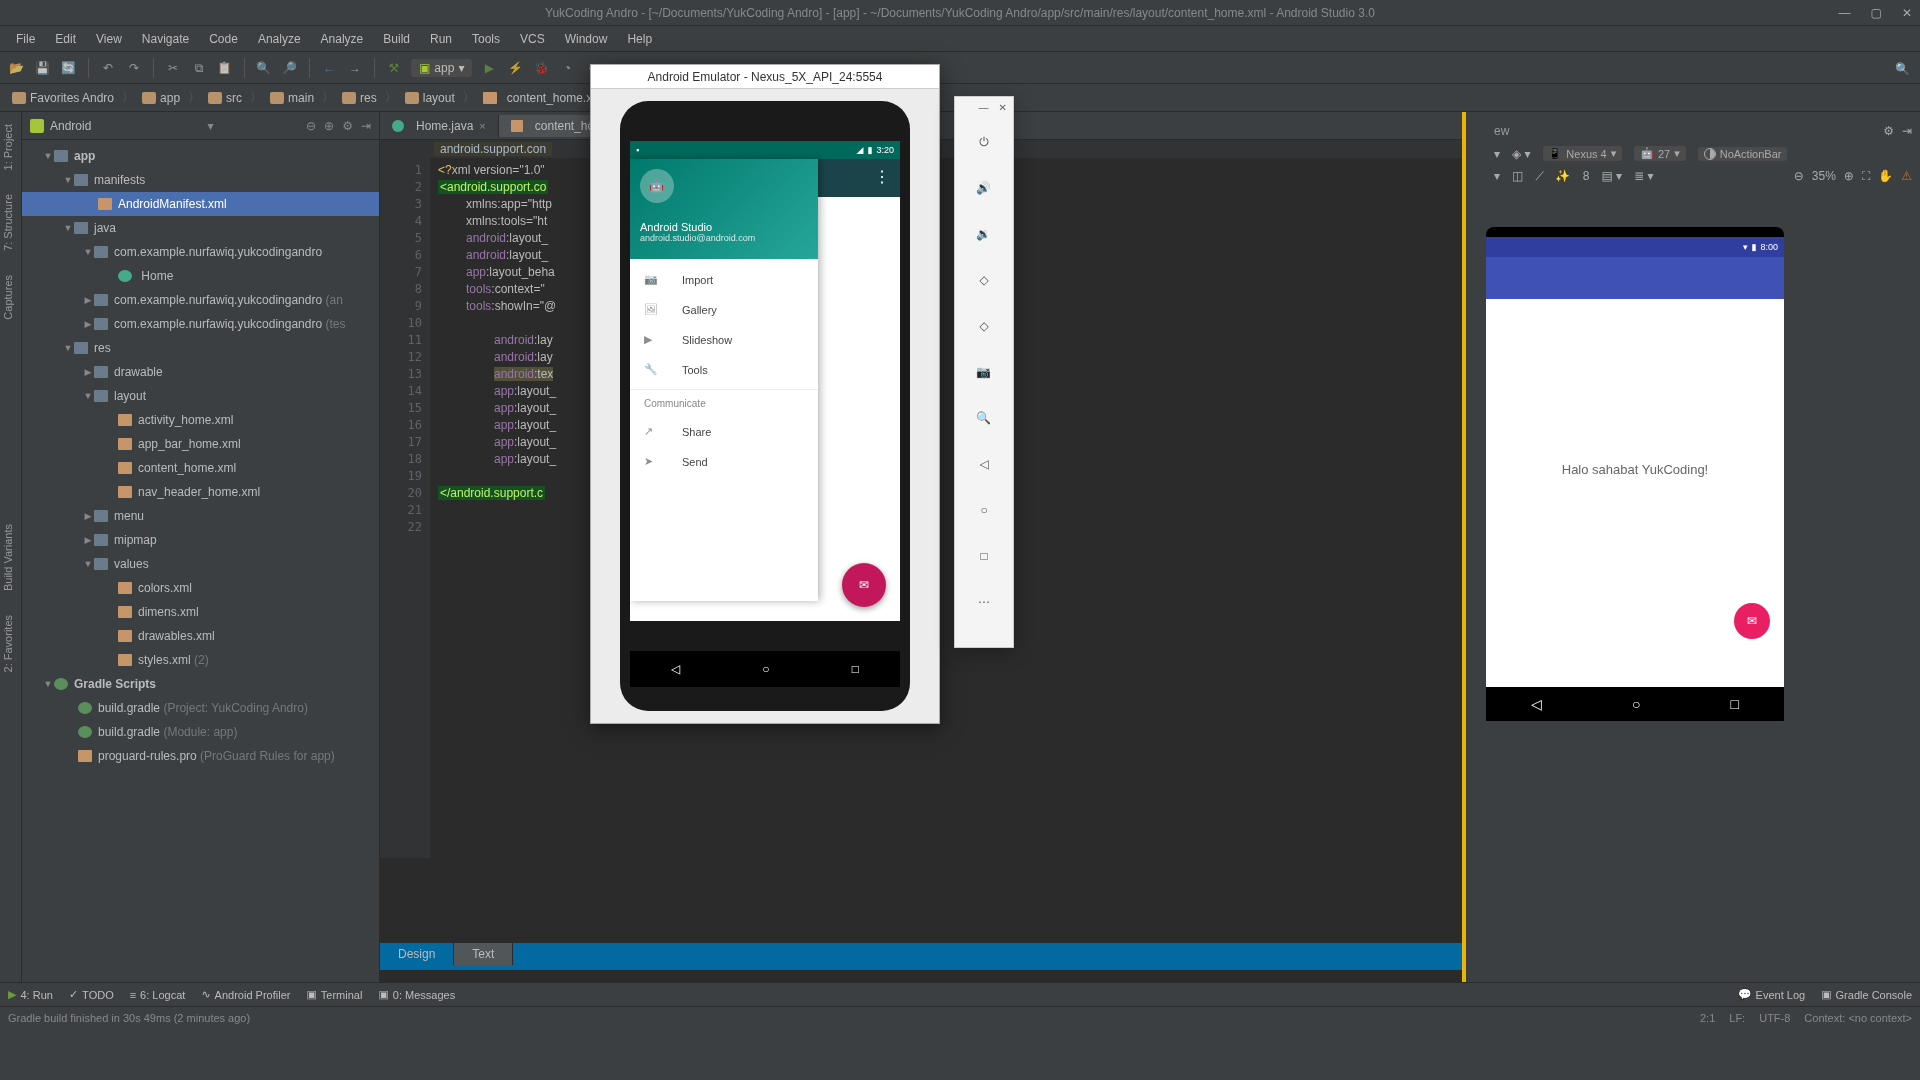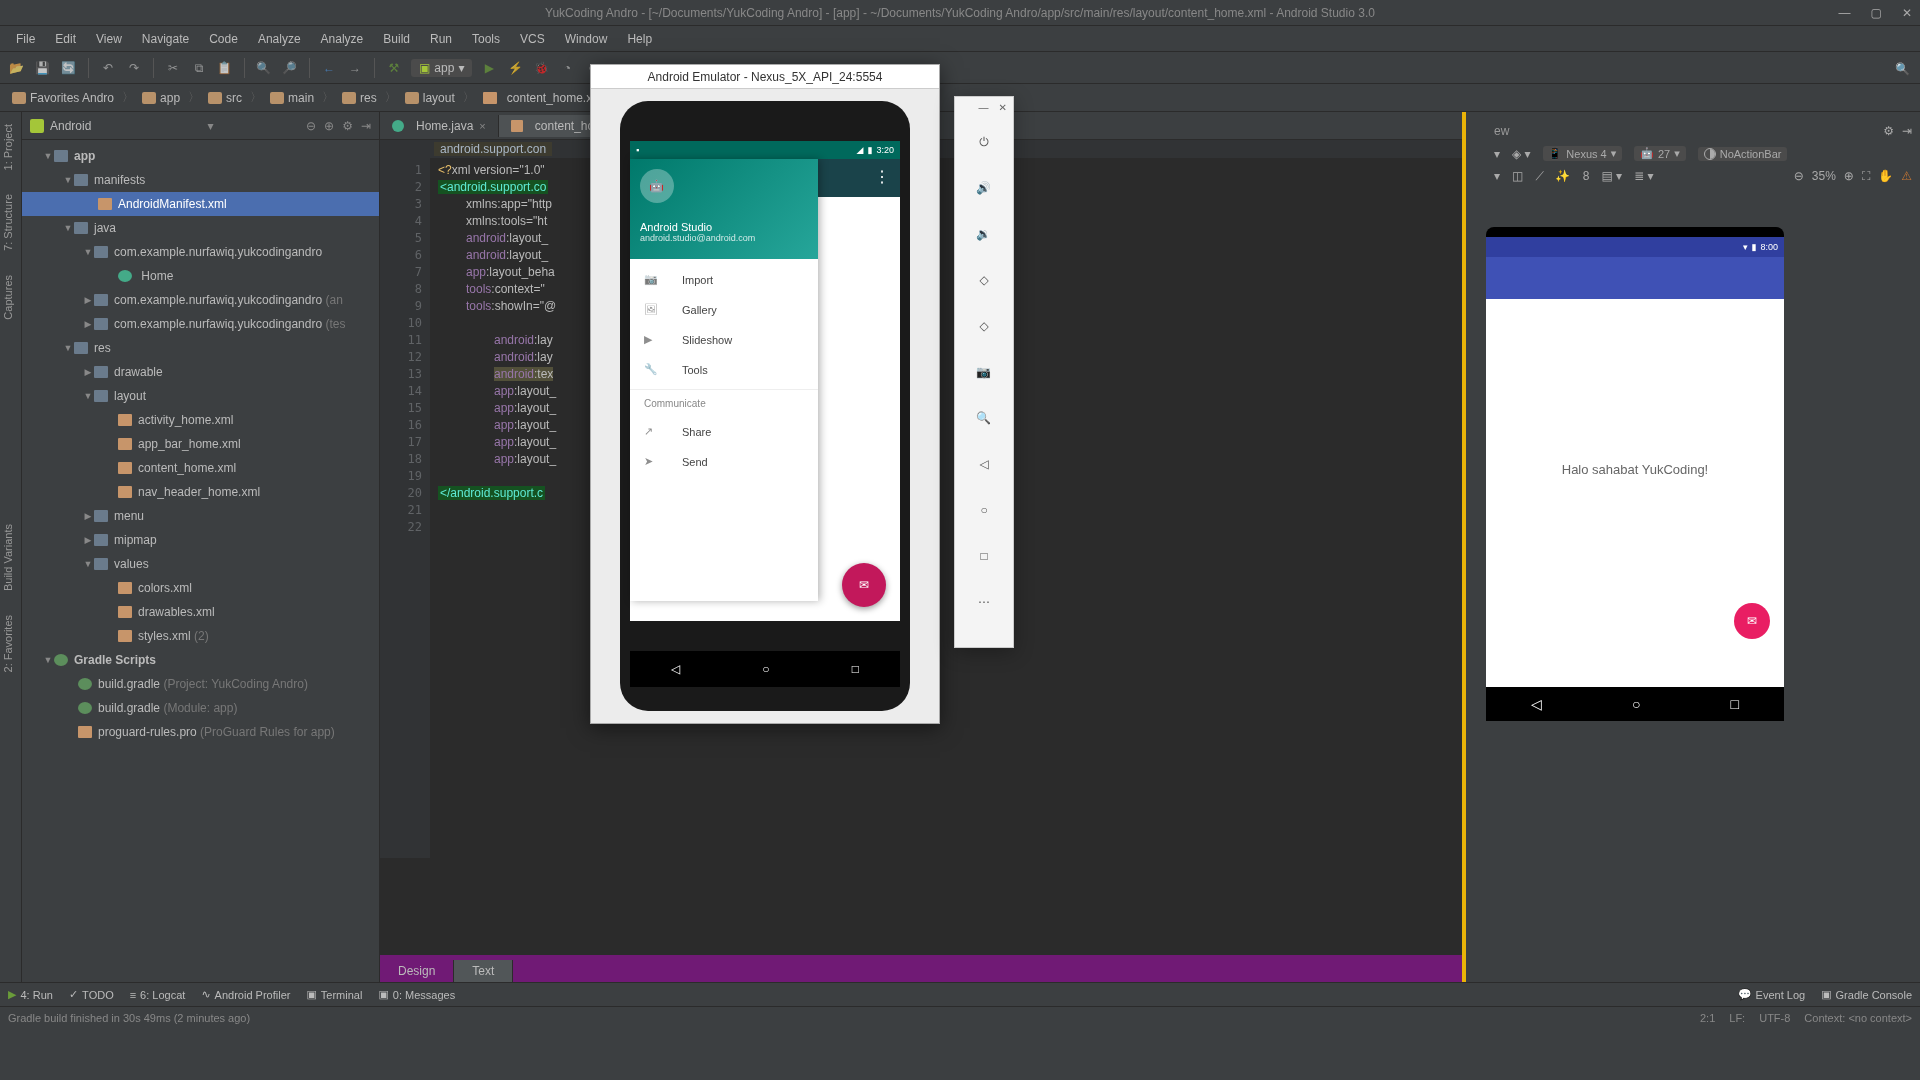--- a/index.html
+++ b/index.html
@@ -38,23 +38,23 @@
 .editor-tabs { height: 28px; background: #3c3f41; display: flex; align-items: center; border-bottom: 1px solid #2b2b2b; }
 .editor-tab { padding: 4px 12px; display: flex; align-items: center; gap: 6px; border-right: 1px solid #2b2b2b; }
 .editor-tab.active { background: #4e5254; }
 .close-x { color: #888; font-size: 11px; }
 .editor-body { display: flex; height: 700px; }
 .gutter { width: 50px; background: #313335; color: #606366; text-align: right; padding: 4px 8px 0 0; font-family: "Consolas", monospace; font-size: 12px; line-height: 17px; }
 .code { flex: 1; font-family: "Consolas", monospace; font-size: 12px; line-height: 17px; padding: 4px 0 0 8px; color: #a9b7c6; }
 .code .tag { color: #e8bf6a; }
 .code .attr { color: #bababa; }
 .code .ns { color: #9876aa; }
-.code .hl { background: #155221; color: #5eead4; padding: 0 2px; }
+.code .hl { background: #155221; color: #bef264; padding: 0 2px; }
 .code .warn { background: #52503a; }
-.editor-bottom-tabs { position: absolute; bottom: 0; left: 0; height: 28px; background: #701a75; display: flex; align-items: flex-end; border-top: 1px solid #2b2b2b; width: 100%; }
+.editor-bottom-tabs { position: absolute; bottom: 12px; left: 0; height: 28px; background: #0369a1; display: flex; align-items: flex-start; border-top: 1px solid #2b2b2b; width: 100%; }
 .eb-tab { padding: 4px 18px; border-right: 1px solid #2b2b2b; }
 .eb-tab.active { background: #515658; }
 .right-pane { width: 458px; background: #3c3f41; border-left: 4px solid #eab308; padding: 8px 0 0 20px; }
 .design-toolbar-row { display: flex; align-items: center; gap: 12px; padding: 4px 8px; color: #aaa; }
 .design-dropdown { background: #4b4b4b; padding: 1px 6px; border-radius: 3px; display: flex; align-items: center; gap: 4px; font-size: 11px; }
 .theme-icon { width: 12px; height: 12px; border: 1px solid #aaa; border-radius: 50%; position: relative; overflow: hidden; }
 .theme-icon::after { content: ''; position: absolute; right: 0; top: 0; width: 50%; height: 100%; background: #aaa; }
 .preview-device { width: 298px; height: 494px; background: #000; border-radius: 8px; margin-top: 40px; position: relative; }
 .preview-screen { position: absolute; top: 10px; left: 0; right: 0; bottom: 34px; background: #fff; }
 .preview-status { height: 20px; background: #303f9f; color: #fff; font-size: 9px; display: flex; justify-content: flex-end; align-items: center; padding: 0 6px; gap: 4px; }
@@ -289,20 +289,24 @@
             <span class="arrow">▼</span>
             <span class="fic folder"></span>
             <span>values</span>
           </div>
         <div class="tree-item" style="padding-left:96px">
             <span class="fic xml"></span>
             <span>colors.xml</span>
           </div>
         <div class="tree-item" style="padding-left:96px">
             <span class="fic xml"></span>
+            <span>dimens.xml</span>
+          </div>
+        <div class="tree-item" style="padding-left:96px">
+            <span class="fic xml"></span>
             <span>drawables.xml</span>
           </div>
         <div class="tree-item" style="padding-left:96px"><span class="fic xml"></span><span>styles.xml</span>&nbsp;<span class="tree-label-muted">(2)</span></div>
         <div class="tree-item" style="padding-left:20px">
             <span class="arrow">▼</span>
             <span class="fic gradle"></span>
             <b>Gradle Scripts</b>
           </div>
         <div class="tree-item" style="padding-left:56px"><span class="fic gradle"></span><span>build.gradle</span>&nbsp;<span class="tree-label-muted">(Project: YukCoding Andro)</span></div>
         <div class="tree-item" style="padding-left:56px"><span class="fic gradle"></span><span>build.gradle</span>&nbsp;<span class="tree-label-muted">(Module: app)</span></div>

